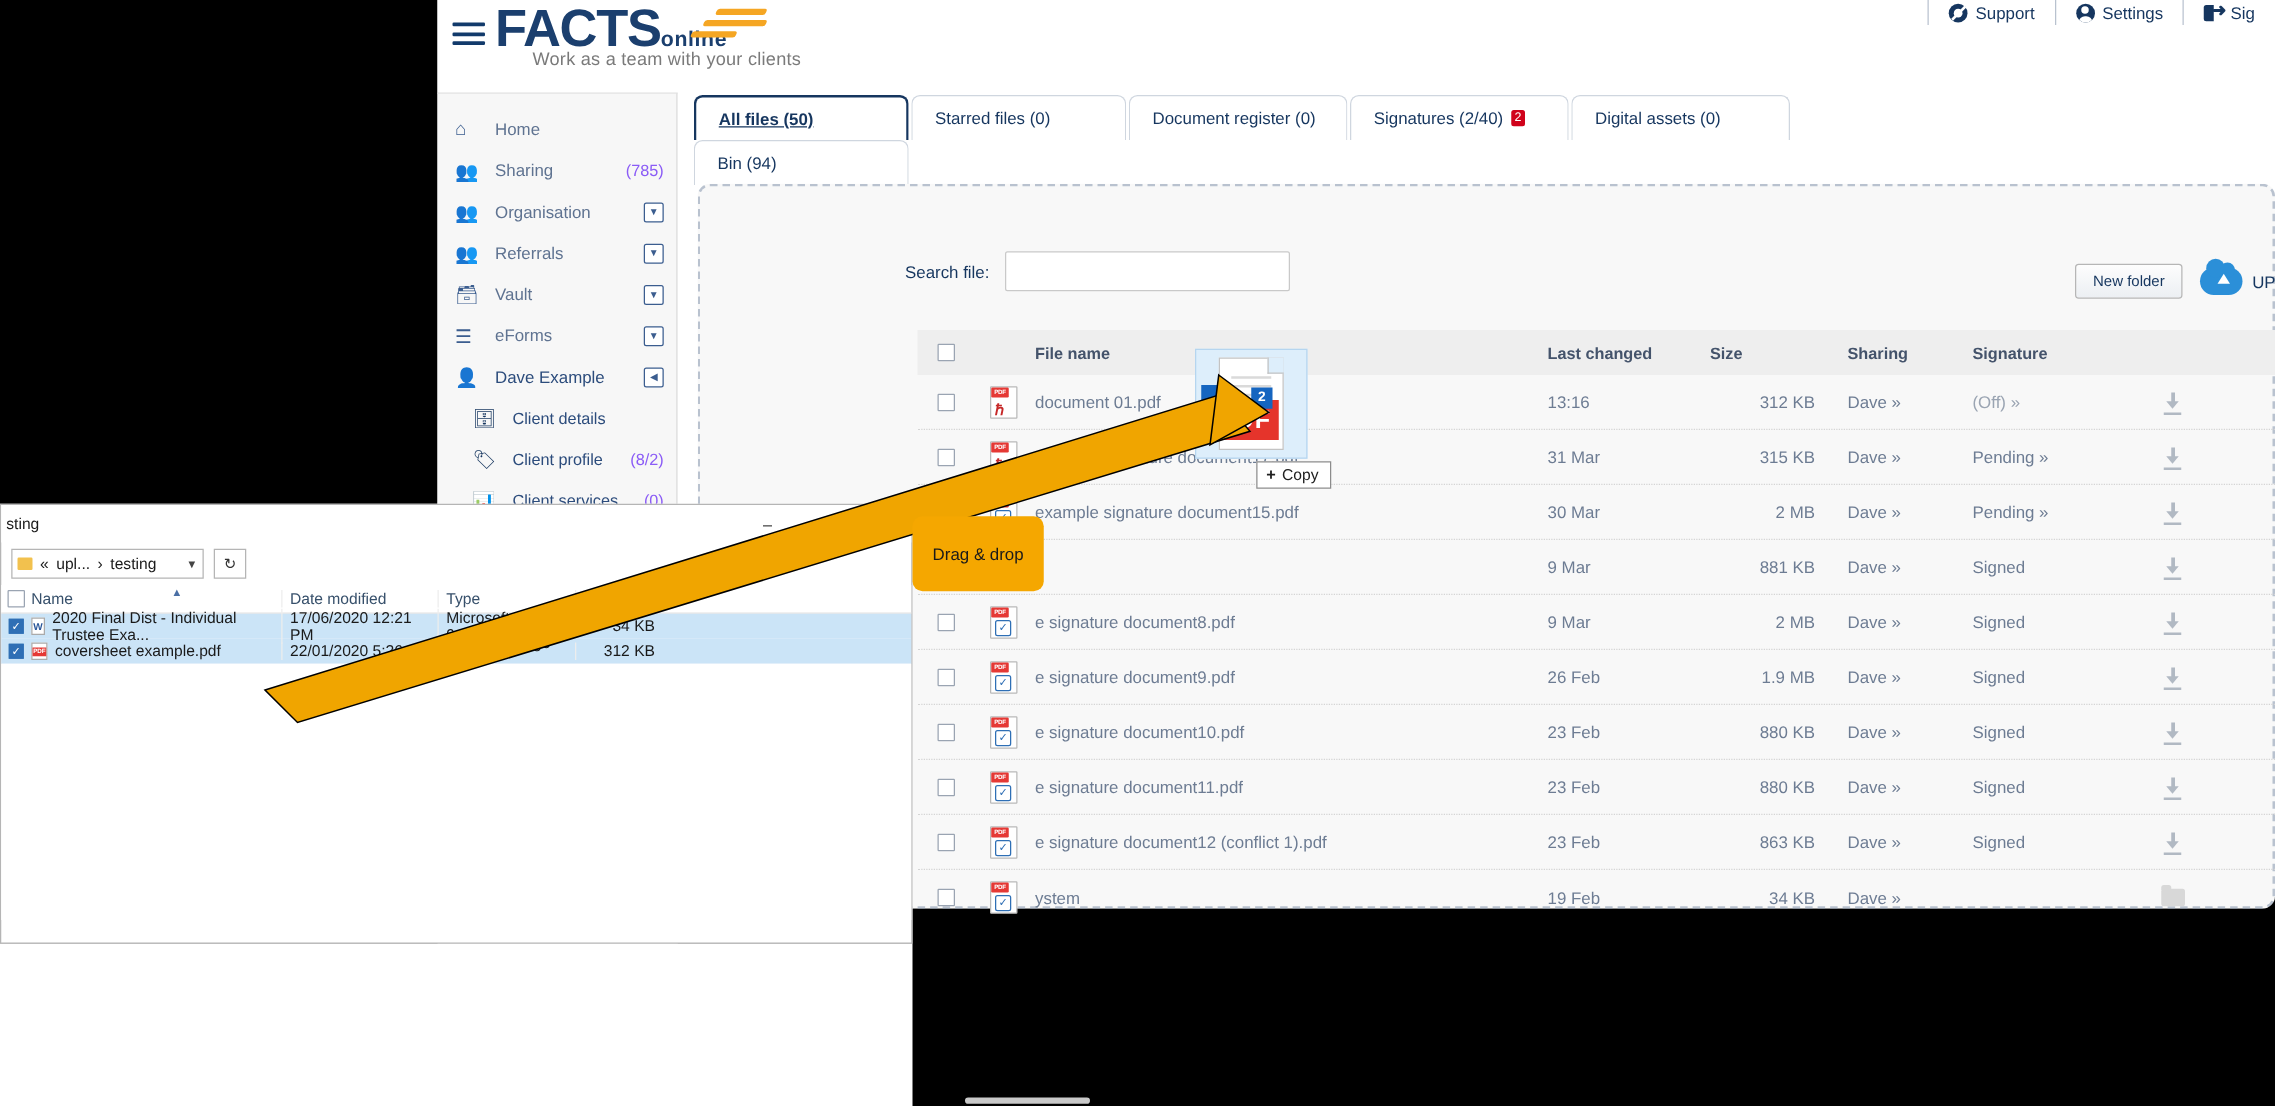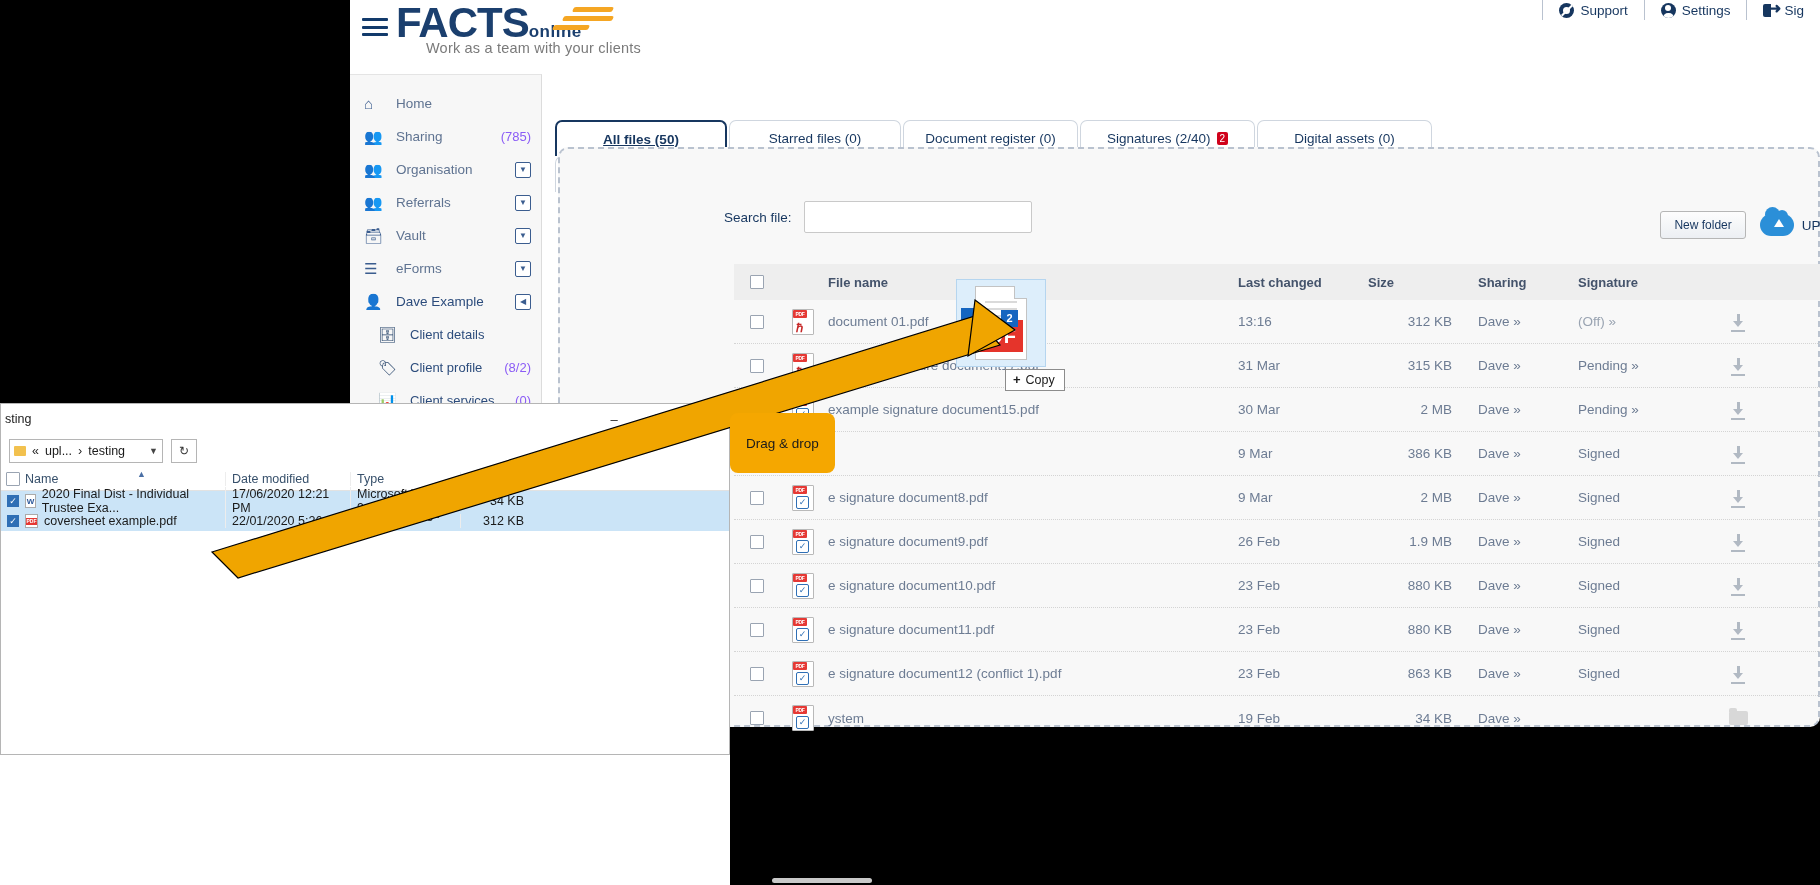--- a/index.html
+++ b/index.html
@@ -84,24 +84,24 @@
     display:flex; align-items:center; justify-content:center; color:#3b5d8f; font-size: 8px;
     background:#fff;
   }
 
   
   .tabs-area { position: absolute; left: 205px; top: 76px; width: 1265px; }
   .tabrow { display: flex; align-items: flex-end; }
   .tab {
     min-width: 172px; height: 36px; margin-right: 2px; padding: 0 18px;
     border: 1px solid #cfd6df; border-bottom: none; border-radius: 7px 7px 0 0;
-    background: #fff; display: flex; align-items: center; justify-content: center;
+    background: #fff; display: flex; align-items: center; justify-content: flex-start;
     font-size: 13.5px; color: #16365f; cursor: pointer; white-space: nowrap; position: relative;
   }
-  .tab.wide { min-width: 175px; margin-top: 44px; }
+  .tab.wide { min-width: 175px; }
   .tab.active { border: 2px solid #16365f; border-bottom: none; font-weight: bold; }
   .tab.active .tlabel { text-decoration: underline; }
   .tab-badge {
     margin-left: 6px; background: #d0021b; color: #fff; font-size: 10px;
     padding: 0 3px; border-radius: 2px; line-height: 13px; height: 13px; display:inline-block;
   }
   .tabrow2 { margin-top: 0px; display:flex; }
 
   
   .panel {
@@ -511,21 +511,21 @@
               </div>
             <div class="c-icon">
               <span class="pdficon">
                   <span class="pg"></span>
                   <span class="tag">PDF</span>
                   <span class="chkmk">✓</span>
                 </span>
             </div>
             <div class="c-name"></div>
             <div class="c-date">9 Mar</div>
-            <div class="c-size">386 KB</div>
+            <div class="c-size">881 KB</div>
             <div class="c-share">Dave »</div>
             <div class="c-sign">Signed</div>
             <div class="c-dl">
                 <span class="dl-arrow">
                   <span class="dl-base"></span>
                 </span>
               </div>
             <div class="c-act"></div>
           </div>
 

